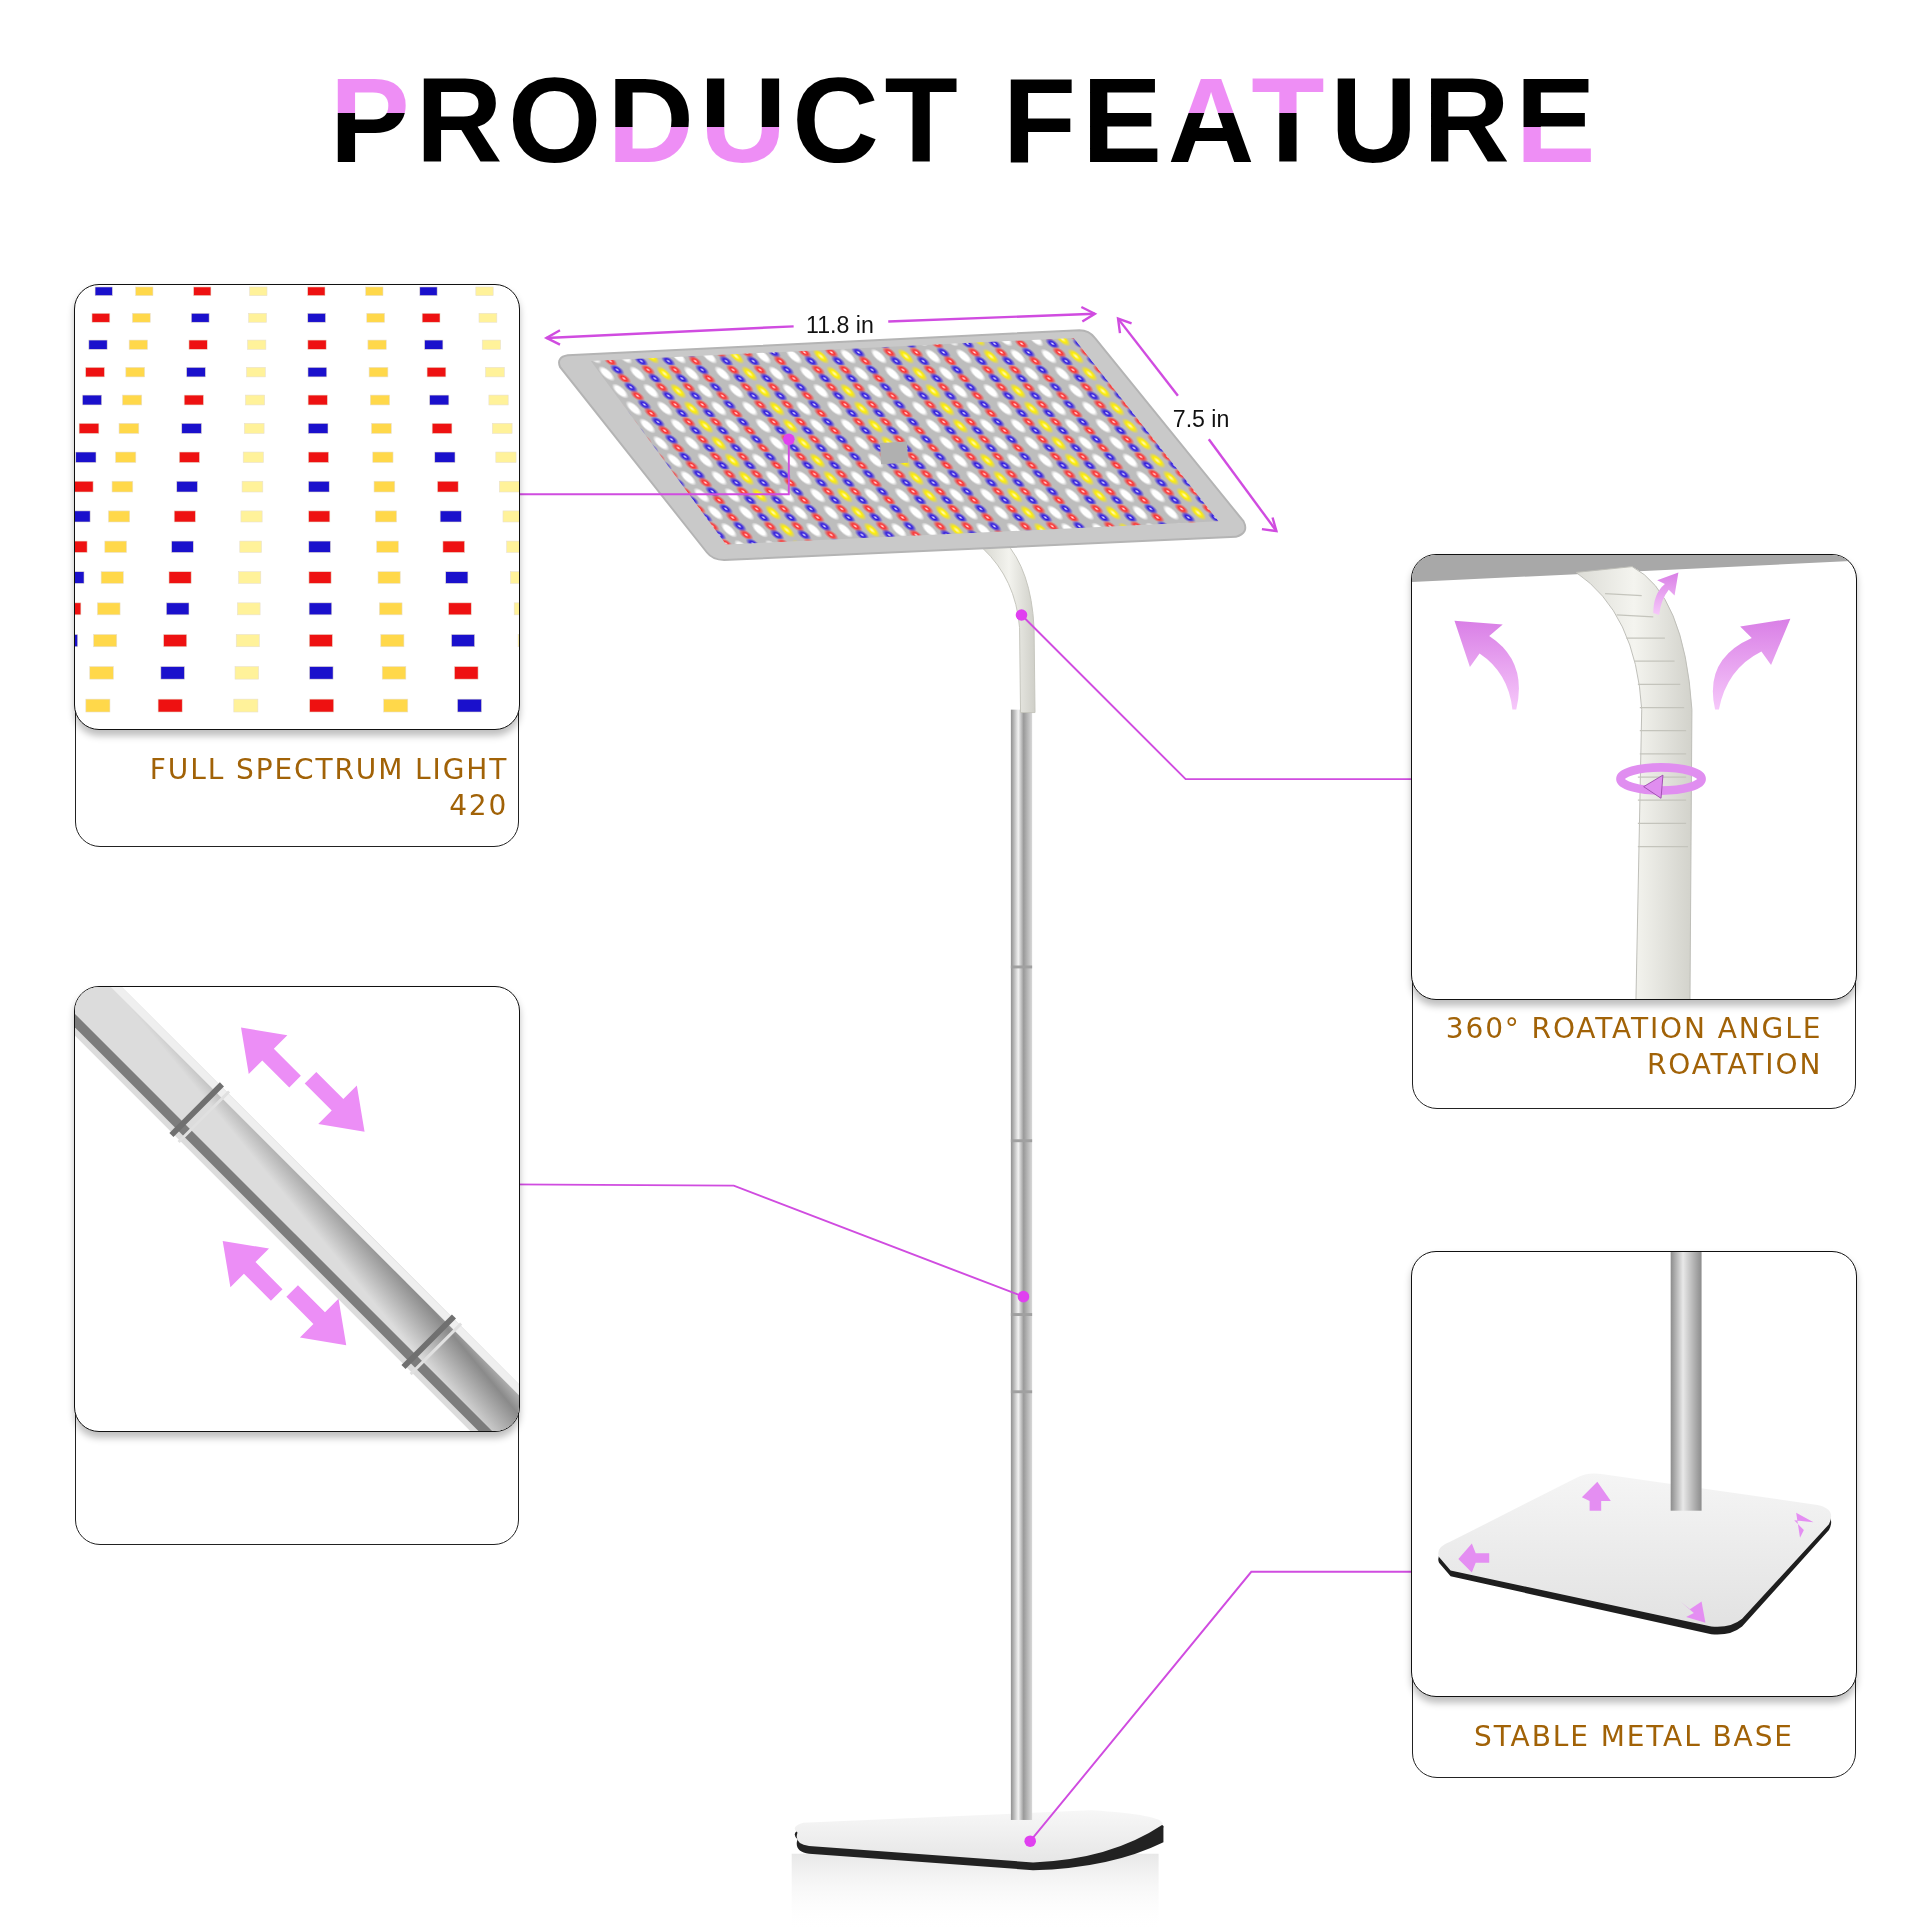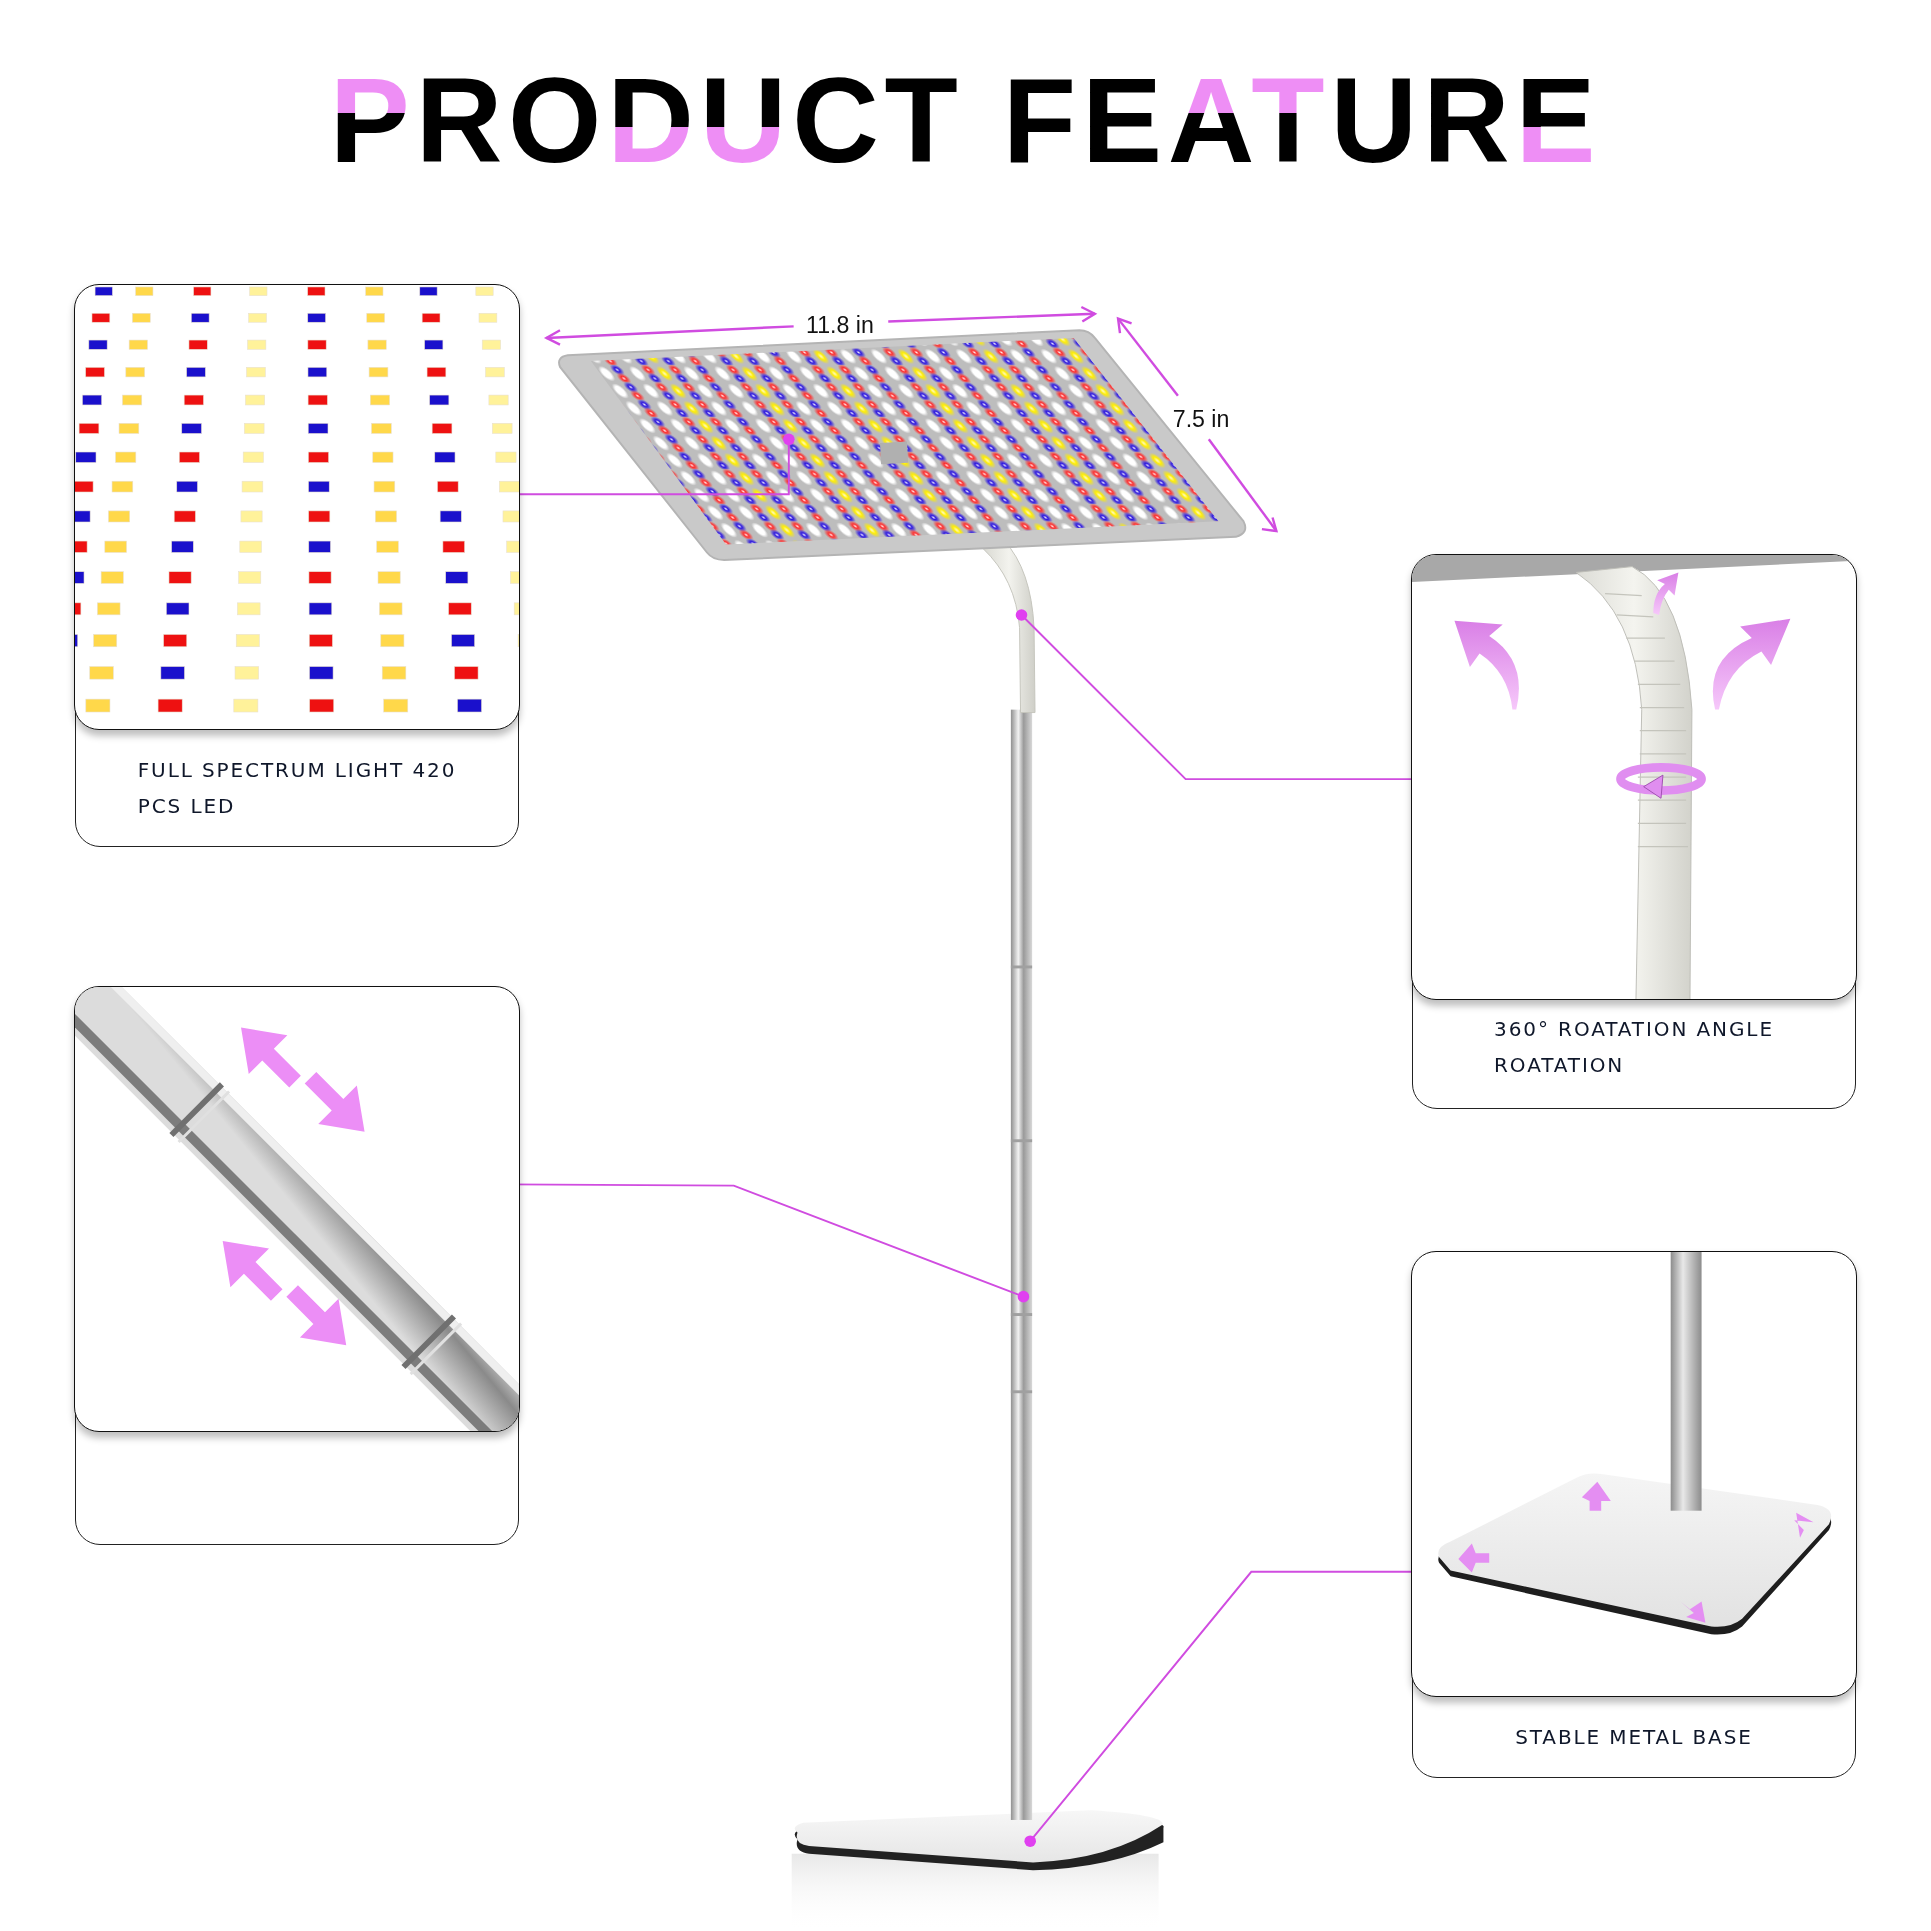--- a/index.html
+++ b/index.html
@@ -2,21 +2,21 @@
 <html><head>
 <meta charset="utf-8">
 <style>
   html,body{margin:0;padding:0;background:#ffffff;}
   body{width:1931px;height:1931px;position:relative;overflow:hidden;font-family:"DejaVu Sans","Liberation Sans",sans-serif;}
   .title{position:absolute;left:0;top:60px;width:1931px;text-align:center;font-family:Liberation Sans, sans-serif;font-weight:bold;font-size:120px;letter-spacing:5.8px;color:#000;line-height:1;}
   .title .pk{color:#000;background:linear-gradient(180deg,#ee8ef5 0%,#ee8ef5 45%,#000 45%);-webkit-background-clip:text;background-clip:text;-webkit-text-fill-color:transparent;}
   .title .pk2{background:linear-gradient(180deg,#000 0%,#000 55%,#ee8ef5 55%);-webkit-background-clip:text;background-clip:text;-webkit-text-fill-color:transparent;}
   .card{position:absolute;border:1.9px solid #222;border-radius:25px;background:#fff;box-sizing:border-box;}
   .card .img{position:absolute;left:-1.9px;top:-1.9px;right:-1.9px;border:1.9px solid #111;border-radius:25px;overflow:hidden;background:#fff;box-shadow:0 5.8px 7.7px rgba(0,0,0,0.25);box-sizing:border-box;}
-  .card .label{position:absolute;left:0;right:0;bottom:0;display:flex;align-items:center;justify-content:center;text-align:left;font-family:"DejaVu Sans","Liberation Sans",sans-serif;font-size:20px;letter-spacing:1.9px;color:#0f172a;line-height:36px;padding:0 9.7px;box-sizing:border-box;}
+  .card .label{position:absolute;left:0;right:0;bottom:0;display:flex;align-items:center;justify-content:center;text-align:right;font-family:"DejaVu Sans","Liberation Sans",sans-serif;font-size:28px;letter-spacing:1.9px;color:#a16207;line-height:36px;padding:0 9.7px;box-sizing:border-box;}
   .lines{position:absolute;left:0;top:0;width:1931px;height:1931px;pointer-events:none;}
   svg{display:block;}
 </style>
 </head>
 <body>
 
 <div class="title">
   <span class="pk">P</span><span>RO</span><span class="pk2">DU</span><span>CT FE</span><span class="pk">AT</span><span>UR</span><span class="pk2">E</span>
 </div>
 
@@ -267,21 +267,20 @@
           <rect x="463.08116883116884" y="395.25" width="24.5" height="13.0625" fill="#fff29a" stroke="#e8e0d0" stroke-width="0.6"></rect>
           <rect x="467.2142857142857" y="429" width="25" height="13.375" fill="#fff29a" stroke="#e8e0d0" stroke-width="0.6"></rect>
           <rect x="471.4123376623377" y="463.25" width="25.5" height="13.6875" fill="#fff29a" stroke="#e8e0d0" stroke-width="0.6"></rect>
           <rect x="475.67532467532465" y="498" width="26" height="14" fill="#fff29a" stroke="#e8e0d0" stroke-width="0.6"></rect>
         </g>
     </svg>
   </div>
   <div class="label" style="height:116px;">
     <div>
         <div>FULL SPECTRUM LIGHT 420</div>
-        <div>PCS LED</div>
       </div>
   </div>
 </div>
 
 <div class="card" style="left:75px;top:987px;width:444px;height:558px;">
   <div class="img" style="height:446px;">
     <svg width="444" height="446" viewBox="0 0 460 462">
       <defs>
         <linearGradient id="tubeG" x1="0" y1="0" x2="1" y2="-1" gradientUnits="objectBoundingBox">
           <stop offset="0" stop-color="#dcdcdc"></stop>

